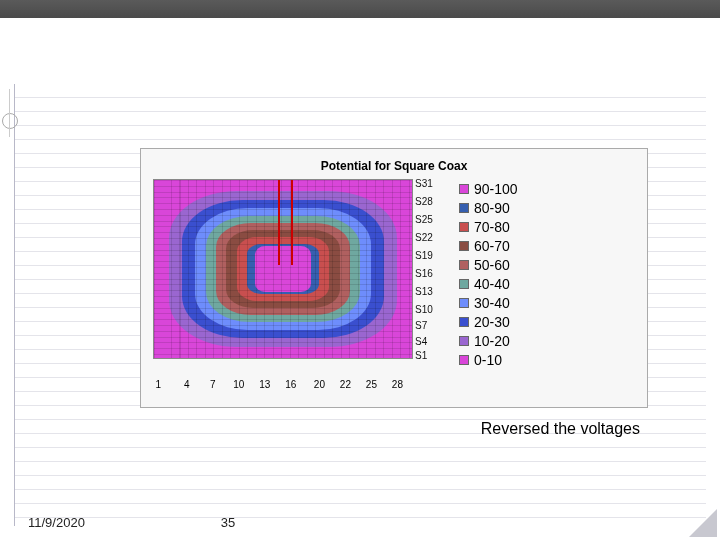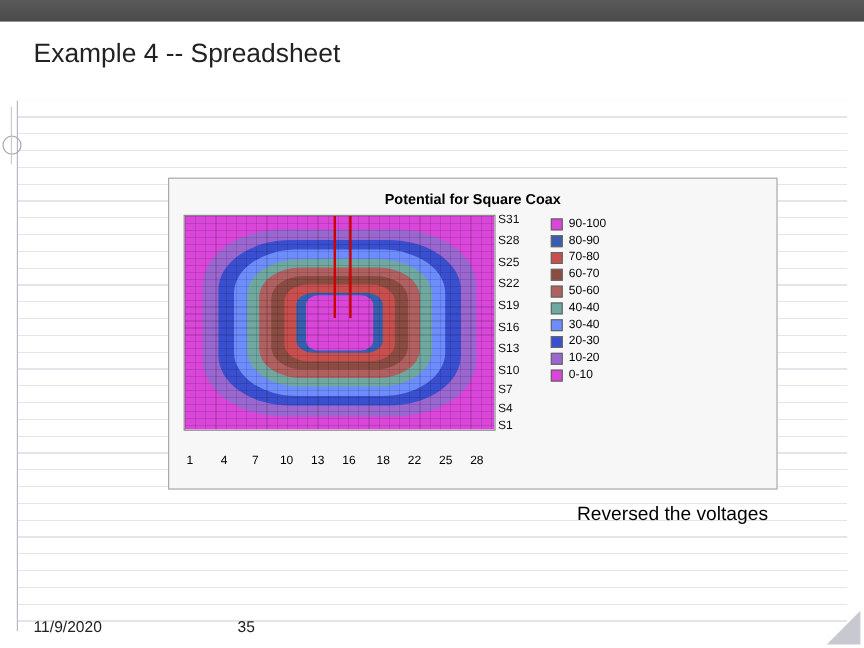--- a/index.html
+++ b/index.html
@@ -91,21 +91,21 @@
     left:48%; top:0; height:48%;
   }
   .indicator.i2 { left:53%; }
   .yaxis {
     width:32px; height:180px; position:relative;
     font-size:10px; color:#111;
   }
   .yaxis div { position:absolute; left:2px; transform:translateY(-50%); }
   .legend {
     flex:1; padding:2px 6px 0 14px;
-    font-size:10px;
+    font-size:14px;
   }
   .legend-row { display:flex; align-items:center; margin-bottom:3px; }
   .swatch { width:10px; height:10px; margin-right:5px; border:1px solid #666; }
   .xaxis {
     position:relative; height:24px; margin-left:12px; width:260px;
     font-size:10px;
   }
   .xaxis div { position:absolute; top:0; transform:translateX(-50%); }
   .note {
     position:absolute; right:80px; top:402px;
@@ -114,36 +114,35 @@
   }
   .footer {
     position:absolute; left:0; bottom:10px; width:100%;
     display:flex; align-items:center;
     font-family: Verdana, Arial, sans-serif;
     font-size:13px; color:#222;
     padding:0 28px;
   }
   .footer .date { width:170px; }
   .footer .center { flex:1; text-align:center; }
-  .footer .num { width:60px; text-align:left; }
+  .footer .num { width:60px; text-align:center; }
   .corner {
     position:absolute; right:3px; bottom:3px;
     width:0; height:0;
     border-left:28px solid transparent;
     border-bottom:28px solid #c8c8d0;
   }
 </style>
 </head>
 <body>
 
 <div class="topbar"></div>
 
 <div class="page">
 
-  <div class="title">Example 4 -- Spreadsheet</div>
 
   <div class="ruled-area"></div>
   <div class="notebook-dot"></div>
 
   <div class="chartbox">
     <div class="chart-title">Potential for Square Coax</div>
 
     <div class="plot-layout">
 
       <div class="plot">
@@ -220,21 +219,21 @@
       </div>
     </div>
 
     <div class="xaxis">
       <div style="left:2%">1</div>
       <div style="left:13%">4</div>
       <div style="left:23%">7</div>
       <div style="left:33%">10</div>
       <div style="left:43%">13</div>
       <div style="left:53%">16</div>
-      <div style="left:64%">18</div>
+      <div style="left:64%">20</div>
       <div style="left:74%">22</div>
       <div style="left:84%">25</div>
       <div style="left:94%">28</div>
     </div>
   </div>
 
   <div class="note">Reversed the voltages</div>
 
   <div class="footer">
     <div class="date">11/9/2020</div>

